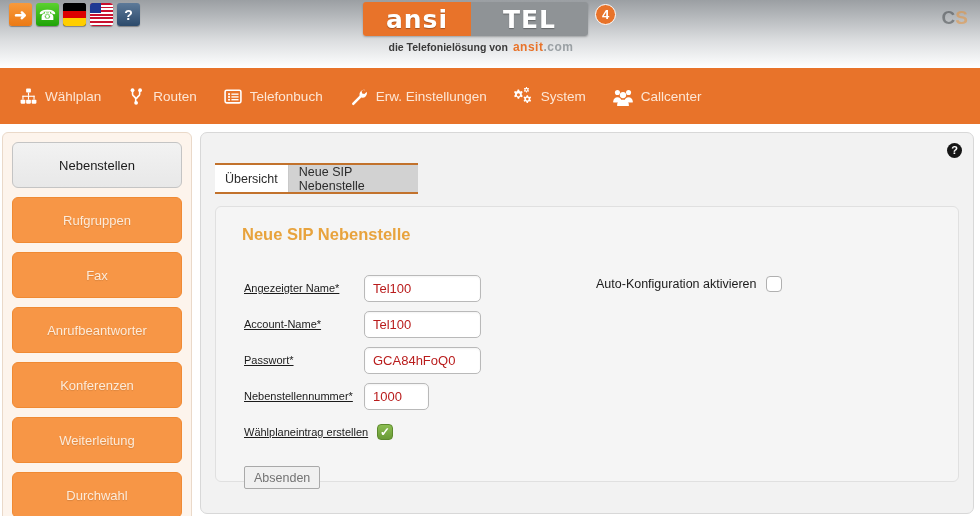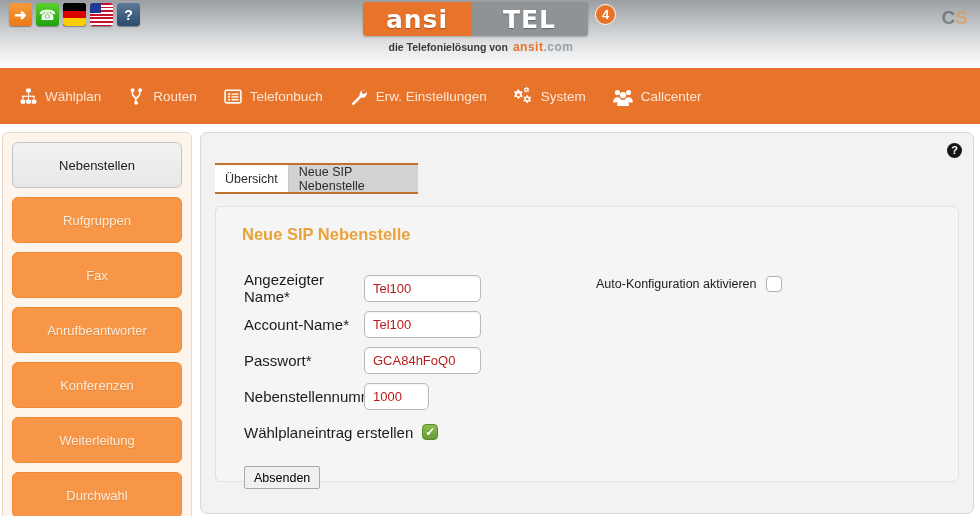--- a/index.html
+++ b/index.html
@@ -199,22 +199,23 @@
     margin:2px 0 0 8px;
   }
 
   .form-area { margin-top:26px; display:flex; }
   .form-left { width:330px; }
   .form-row {
     display:flex; align-items:center;
     height:36px; margin-bottom:0;
   }
   .form-label {
-    width:130px; font-size:15px; color:#1b1b1b;
+    width:130px; font-size:11px; color:#1b1b1b;
     padding-left:10px;
+    text-decoration:underline;
   }
   .fld {
     background:#fff;
     border:1px solid #b9b9b9;
     border-radius:5px;
     height:27px;
     display:flex; align-items:center;
     padding:0 8px;
     font-size:13px; color:#b91c1c;
     box-shadow: inset 0 1px 2px rgba(0,0,0,.05);
@@ -233,21 +234,21 @@
     background: linear-gradient(to bottom,#8bbd52,#6a9a36);
     border:1px solid #5d8a2d;
   }
   .chk.on .tick { color:#fff; font-size:12px; font-weight:bold; line-height:1; }
 
   .submit-btn {
     margin-top:16px; margin-left:10px;
     background:#f0f0f0; border:1px solid #a9a9a9;
     border-radius:2px;
     height:23px; padding:0 9px;
-    font-size:12.5px; color:#000000;
+    font-size:12.5px; color:#737373;
     display:inline-flex; align-items:center;
     cursor:pointer;
   }
 
   .form-right { margin-left:32px; padding-top:6px; }
   .right-row { display:flex; align-items:center; gap:9px; }
   .right-label { font-size:12.5px; color:#1b1b1b; }
 </style>
 </head>
 <body>

